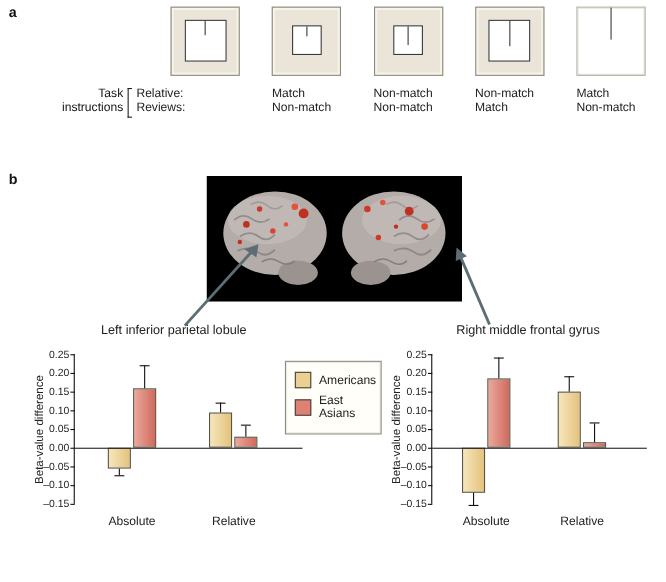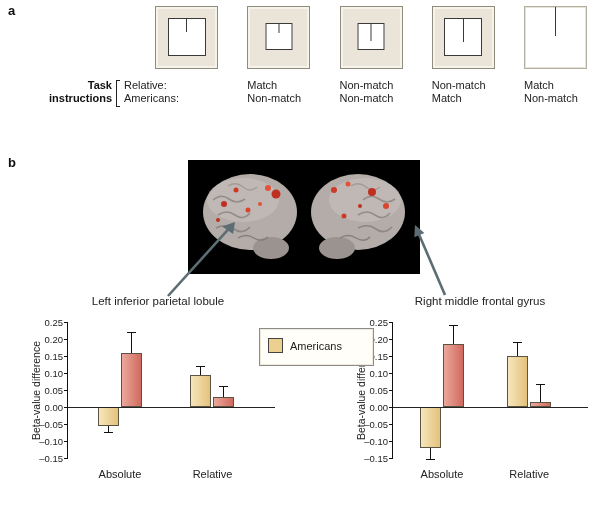--- a/index.html
+++ b/index.html
@@ -10,21 +10,21 @@
   .panel-label { position:absolute; font-weight:bold; font-size:13px; color:#111; }
 
   
   .stim-box { position:absolute; top:6px; width:63px; height:63px; border:1px solid #8f8c7c;
               box-shadow: inset 0 0 0 2px rgba(255,255,255,0.55); }
   .stim-box.white { background:#fff !important; border-color:#b2afa1; box-shadow: inset 0 0 0 1px #e6e3d8; }
   .stim-inner { position:absolute; left:50%; transform:translateX(-50%); background:#fff; border:1px solid #3a3a3a; }
   .stim-line { position:absolute; left:50%; margin-left:-0.5px; top:0; width:1px; background:#3a3a3a; }
 
   .task-label { position:absolute; left:38px; top:79px; width:74px; text-align:right;
-                font-weight:bold; font-size:11px; line-height:13px; color:#111; }
+                font-weight:normal; font-size:11px; line-height:13px; color:#111; }
   .bracket { position:absolute; left:116px; top:80px; width:4px; height:27px;
              border-left:1.4px solid #222; border-top:1.4px solid #222; border-bottom:1.4px solid #222; }
   .rowlab { position:absolute; left:124px; font-size:11px; line-height:13px; }
   .instr-col { position:absolute; top:79px; width:72px; font-size:11px; line-height:13px; }
 
   
   .brain-box { position:absolute; left:188px; top:160px; width:232px; height:114px; background:#000; }
   .arrows { position:absolute; left:140px; top:160px; width:340px; height:150px; pointer-events:none; }
 
   
@@ -34,21 +34,21 @@
   .chart-plot { position:absolute; border-left:1px solid #111; }
   .tlabel { position:absolute; left:-38px; width:33px; text-align:right; font-size:9.5px; color:#222; }
   .tmark  { position:absolute; left:-4px; width:4px; height:1px; background:#111; }
   .xlabel { position:absolute; width:70px; text-align:center; font-size:11px; color:#222; }
   .bar    { position:absolute; border:1px solid #5a5443; }
   .whisk  { position:absolute; width:1px; background:#111; }
   .wcap   { position:absolute; width:9px; height:1px; background:#111; }
   .zero   { position:absolute; left:0; right:0; height:1px; background:#222; }
 
   
-  .legend { position:absolute; left:259px; top:328px; width:115px; padding:7px 8px;
+  .legend { position:absolute; left:259px; top:328px; width:88px; padding:7px 8px;
             border:1px solid #8c8c8c; background:#fffef8; box-shadow: inset 0 0 0 1px #eee9d9; }
   .lrow { display:flex; align-items:center; margin:2px 0 5px 0; }
   .lswatch { display:inline-block; width:15px; height:15px; border:1px solid #444; flex:0 0 auto; }
   .llabel { margin-left:7px; font-size:11px; }
 
   
   .footer { position:absolute; right:8px; top:506px; font-size:12px; font-weight:bold; }
   .footer .sep { margin:0 5px; color:#444; font-weight:bold; }
 </style>
 </head>
@@ -83,21 +83,21 @@
         <div class="stim-line" style="height: 29px;"></div>
       </div>
     </div>
 
   <div class="task-label">
     <div>Task</div>
     <div>instructions</div>
   </div>
   <div class="bracket"></div>
   <div class="rowlab" style="top:79px">Relative:</div>
-  <div class="rowlab" style="top:92px">Americans:</div>
+  <div class="rowlab" style="top:92px">Reviews:</div>
   <div>
       <div class="instr-col" style="left: 247.25px;">
         <div>Match</div>
         <div>Non-match</div>
       </div>
       <div class="instr-col" style="left: 339.5px;">
         <div>Non-match</div>
         <div>Non-match</div>
       </div>
       <div class="instr-col" style="left: 431.75px;">
@@ -235,16 +235,20 @@
       <div class="whisk" style="left:146.72px;top:62.9px;height:16.999999999999993px"></div>
       <div class="wcap" style="left:142.72px;top:62.4px"></div>
       <div class="zero" style="top:84.5px"></div>
     </div>
 
   <div class="legend">
       <div class="lrow">
         <span class="lswatch" style="background:#ecd092"></span>
         <span class="llabel">Americans</span>
       </div>
+      <div class="lrow">
+        <span class="lswatch" style="background:#dd8175"></span>
+        <span class="llabel">East Asians</span>
+      </div>
     </div>
 
 
 </div>
 
 </body></html>

